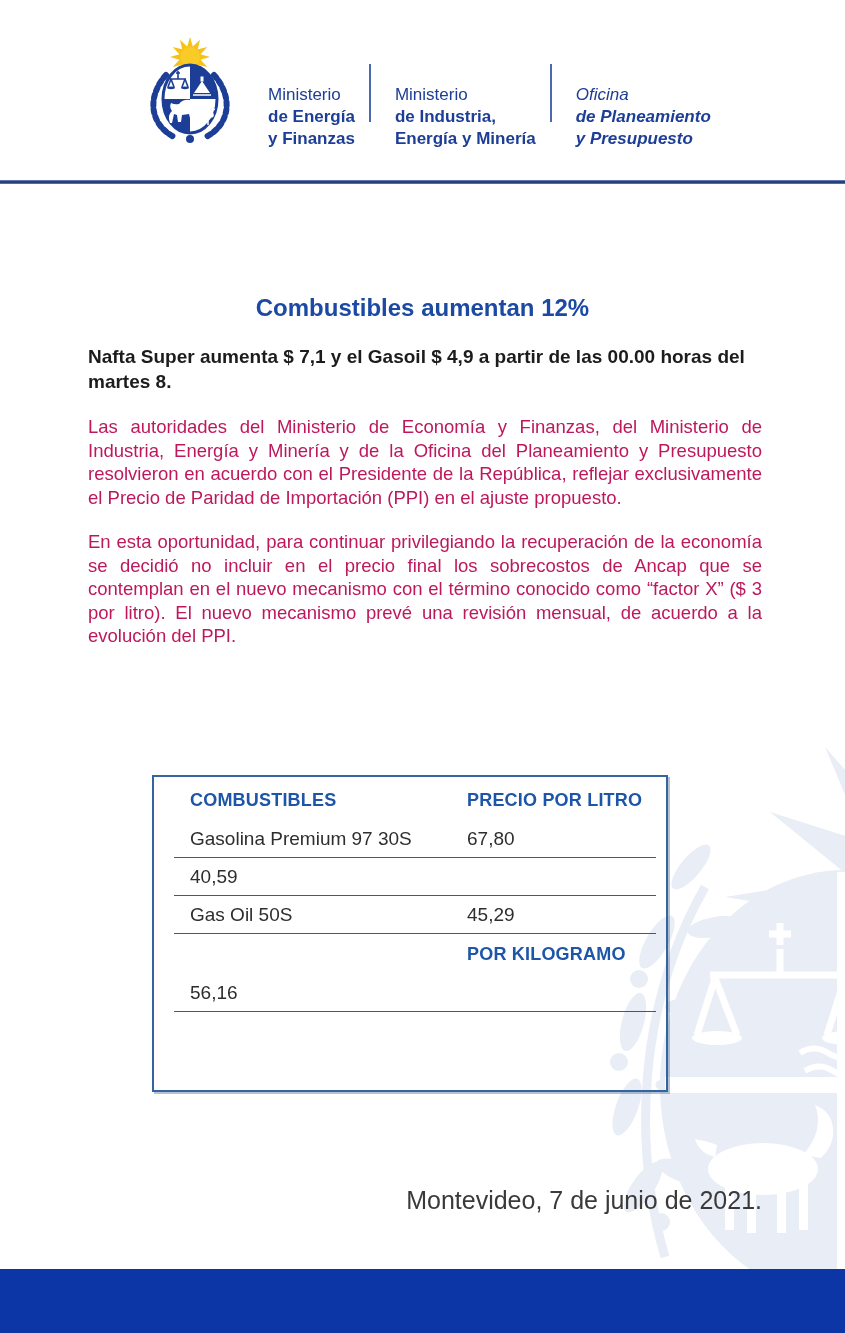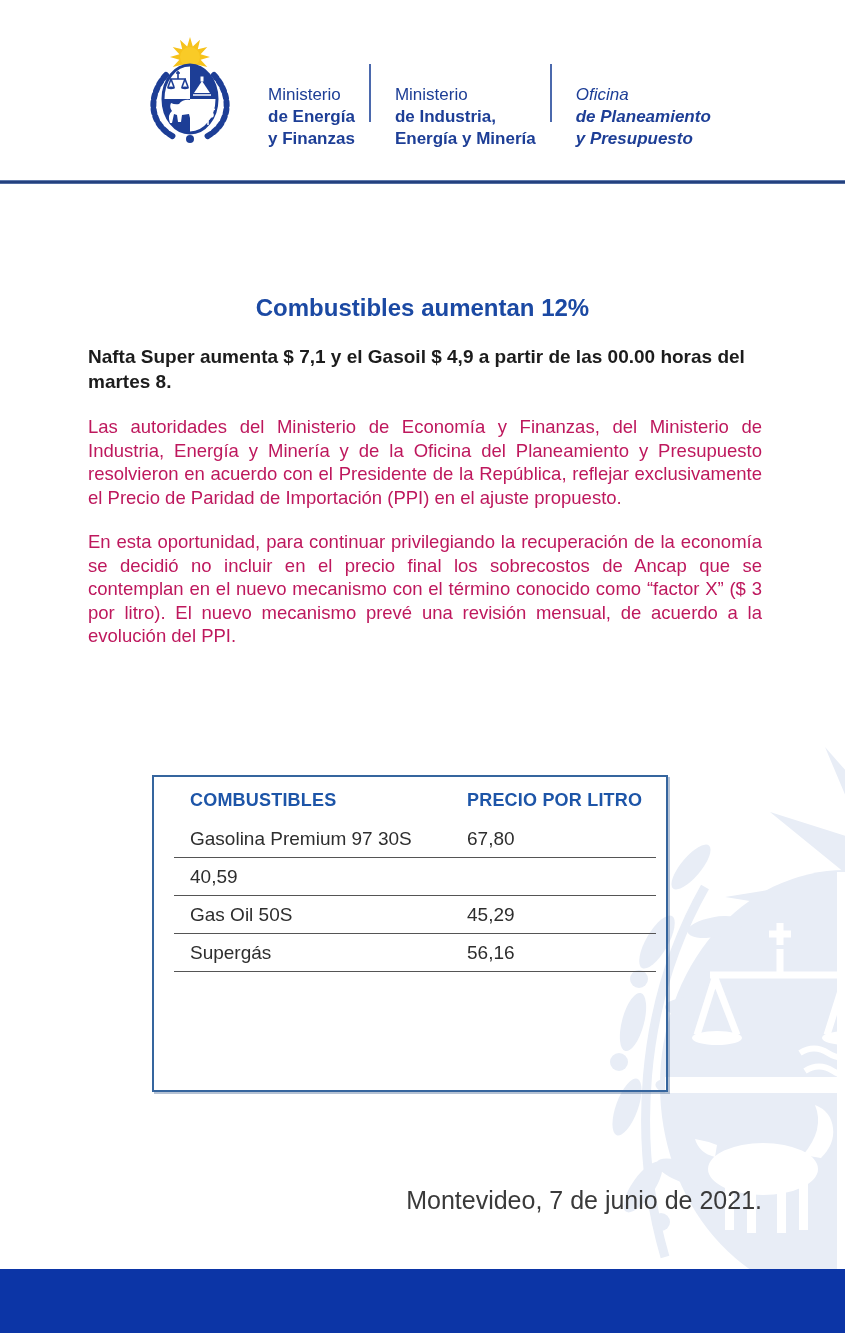--- a/index.html
+++ b/index.html
@@ -174,22 +174,25 @@
     </div>
     <div class="trow">
       <div class="c2 tdata">40,59</div>
       <div class="rline"></div>
     </div>
     <div class="trow">
       <div class="c1 tdata">Gas Oil 50S</div>
       <div class="c2 tdata">45,29</div>
       <div class="rline"></div>
     </div>
+    <div class="trow head">
+      <div class="c1"></div>
+      <div class="c2 thead">POR KILOGRAMO</div>
+    </div>
     <div class="trow">
-      <div class="c1 tdata">Supergás</div>
       <div class="c2 tdata">56,16</div>
       <div class="rline"></div>
     </div>
   </section>
 
   <div class="dateline">Montevideo, 7 de junio de 2021.</div>
 
   <footer class="bottom-bar"></footer>
 </div>
 

